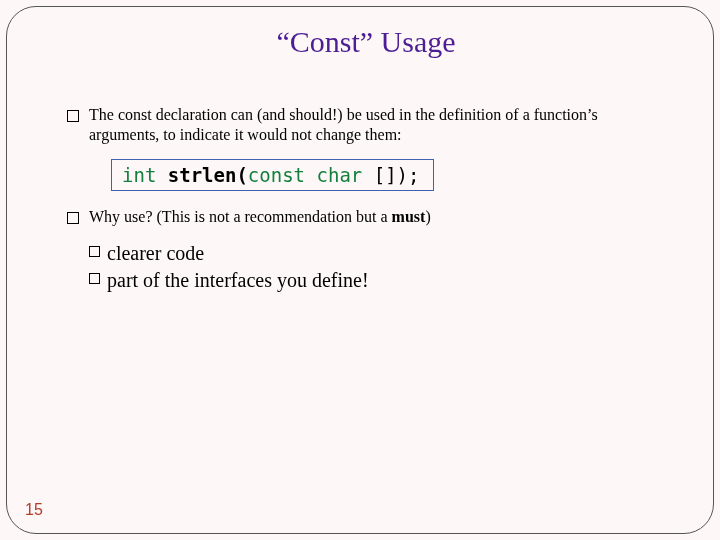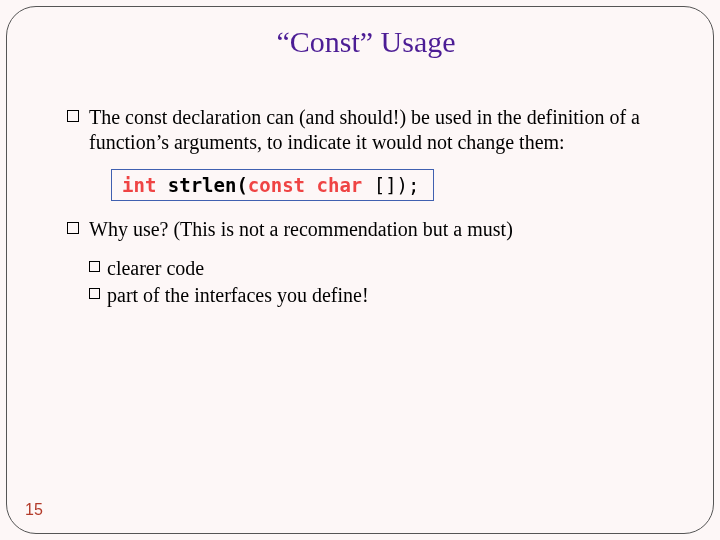--- a/index.html
+++ b/index.html
@@ -21,21 +21,21 @@
   }
   .title{
     text-align:center;
     font-size:30px;
     color:#4c1d95;
     margin:0 0 46px 0;
     font-weight:400;
   }
   .bullets{margin:0;padding:0}
   .l1{
-    font-size:20px;
+    font-size:16px;
     line-height:1.25;
     margin:0 0 14px 0;
     position:relative;
     padding-left:22px;
   }
   .l1 .box,
   .l2 .box{
     position:absolute;
     left:0;top:5px;
     width:12px;height:12px;
@@ -44,33 +44,33 @@
   }
   .l2{
     font-size:20px;
     line-height:1.25;
     margin:0 0 2px 0;
     position:relative;
     padding-left:18px;
     margin-left:22px;
   }
   .l2 .box{top:5px;width:11px;height:11px}
-  .bold{font-weight:400}
+  .bold{font-weight:700}
   .code-wrap{
     margin:8px 0 16px 44px;
   }
   .code-box{
     display:inline-block;
     border:1px solid #4060b0;
     padding:4px 14px 4px 10px;
     font-family:Consolas,Menlo,monospace;
     font-size:19px;
     white-space:pre;
   }
-  .kw{color:#ef4444;font-weight:700}
+  .kw{color:#15803d;font-weight:400}
   .fn{font-weight:700}
   .spacer{height:20px}
   .page-num{
     position:absolute;
     left:18px;bottom:14px;
     font-family:Arial,Helvetica,sans-serif;
     font-size:16px;
     color:#b33b2a;
   }
 </style>

